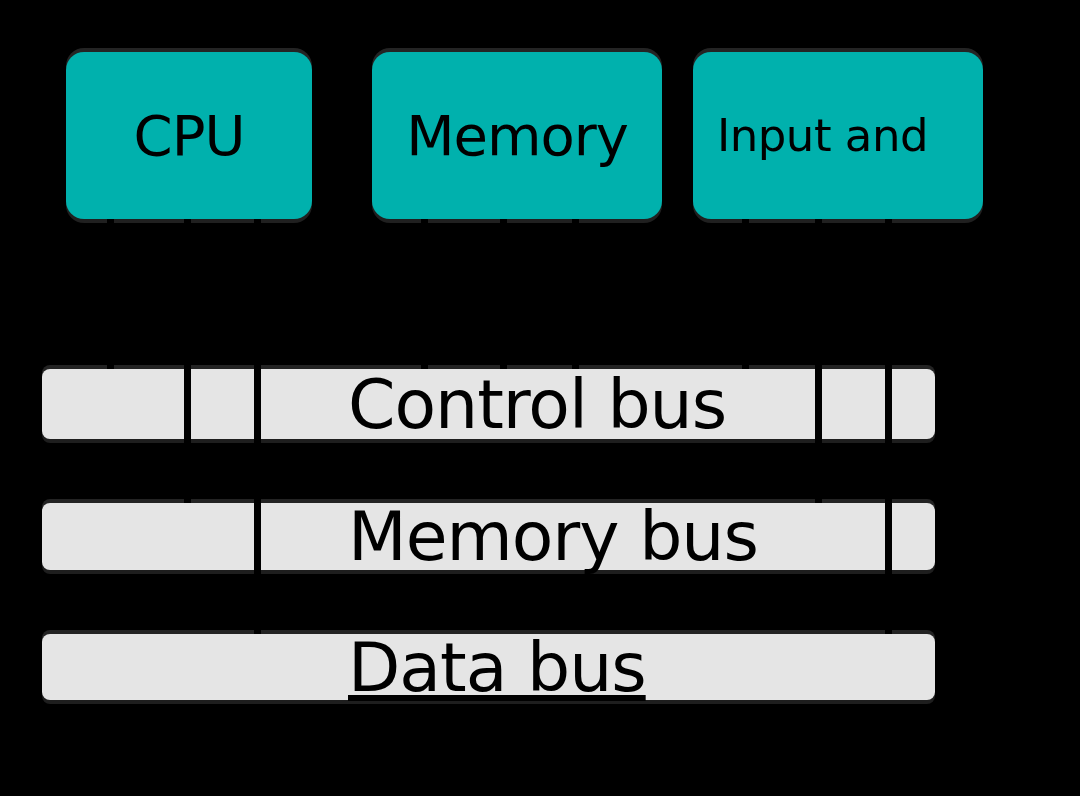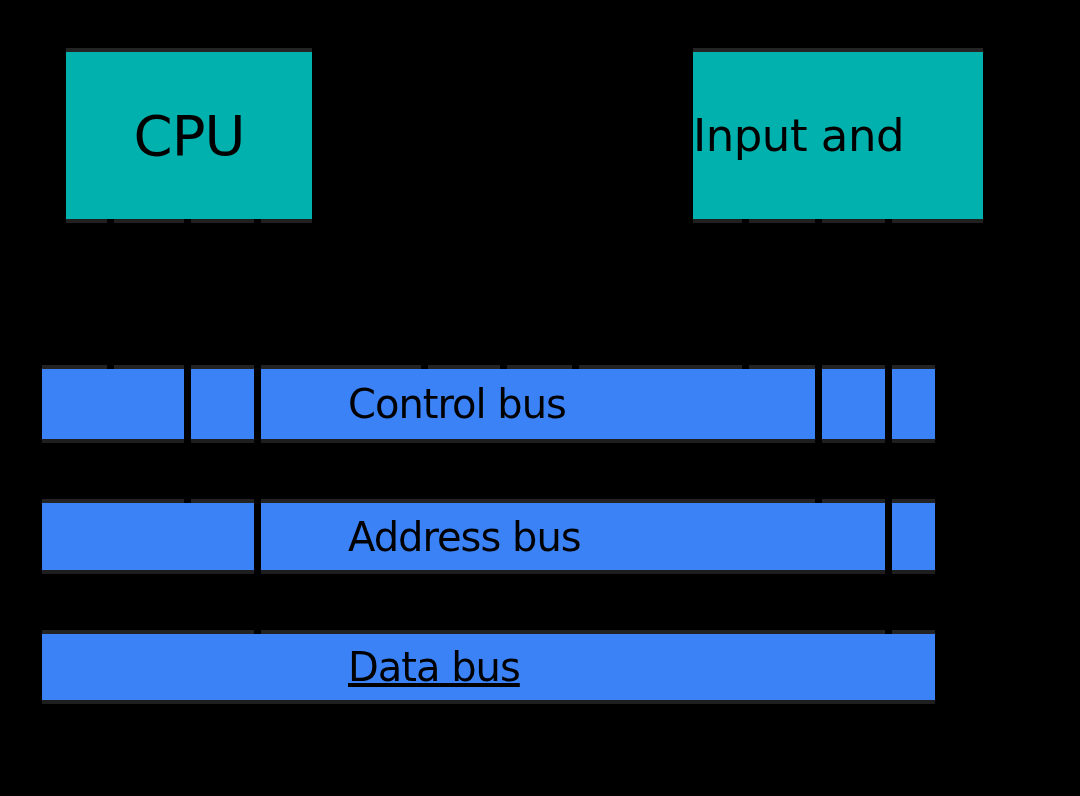--- a/index.html
+++ b/index.html
@@ -19,45 +19,48 @@
     top: 52px;
     height: 167px;
     background: #00b1ad;
     display: flex;
     align-items: center;
     justify-content: center;
     font-size: 56px;
     letter-spacing: -1px;
     box-shadow: 0 -4px 0 #242424, 0 4px 0 #202020;
     z-index: 1;
+    border-radius: 18px;
   }
   #cpu-box    { left: 66px;  width: 246px; }
   #memory-box { left: 372px; width: 290px; }
   #io-box {
     left: 693px; width: 290px;
     justify-content: flex-start;
+    padding-left: 24px;
     box-sizing: border-box;
     font-size: 45px;
     line-height: 1.06;
     letter-spacing: -0.5px;
   }
   .io-line { display: block; }
 
   
   .bus-bar {
     position: absolute;
     left: 42px;
     width: 893px;
-    background: #3b82f6;
+    background: #e5e5e5;
     display: flex;
     align-items: center;
-    font-size: 40px;
+    font-size: 68px;
     letter-spacing: -1px;
     box-shadow: 0 -4px 0 #232323, 0 4px 0 #1e1e1e;
     z-index: 2;
+    border-radius: 8px;
   }
   #control-bus-bar { top: 369px; height: 70px; }
   #address-bus-bar { top: 503px; height: 67px; }
   #data-bus-bar    { top: 634px; height: 66px; text-decoration: underline; }
   .bus-label {
     margin-left: 306px;
     position: relative;
     z-index: 6;
     white-space: nowrap;
   }
@@ -81,33 +84,36 @@
 </style>
 </head>
 <body>
 
 <div id="canvas">
 
   <div class="component-box" id="cpu-box">
     <span>CPU</span>
   </div>
 
+  <div class="component-box" id="memory-box">
+    <span>Memory</span>
+  </div>
 
   <div class="component-box" id="io-box">
     <span>
       <span class="io-line">Input and</span>
     </span>
   </div>
 
   <div class="bus-bar" id="control-bus-bar">
     <span class="bus-label">Control bus</span>
   </div>
 
   <div class="bus-bar" id="address-bus-bar">
-    <span class="bus-label">Address bus</span>
+    <span class="bus-label">Memory bus</span>
   </div>
 
   <div class="bus-bar" id="data-bus-bar">
     <span class="bus-label">Data bus</span>
   </div>
 
   <div class="connector" id="conn-cpu-control"></div>
   <div class="connector" id="conn-cpu-address"></div>
   <div class="connector" id="conn-cpu-data"></div>
   <div class="connector" id="conn-memory-control"></div>

